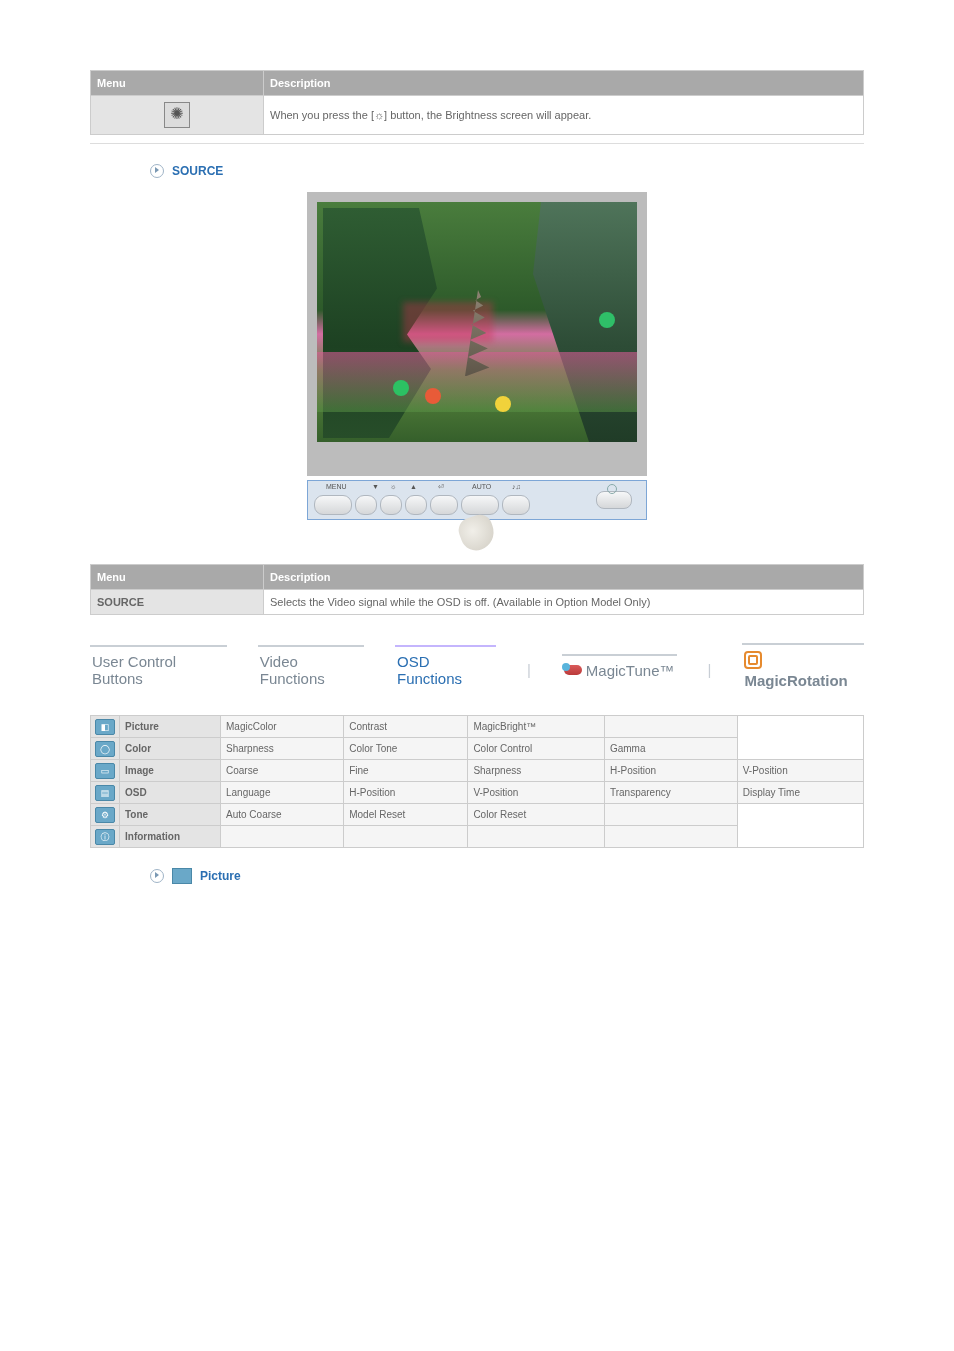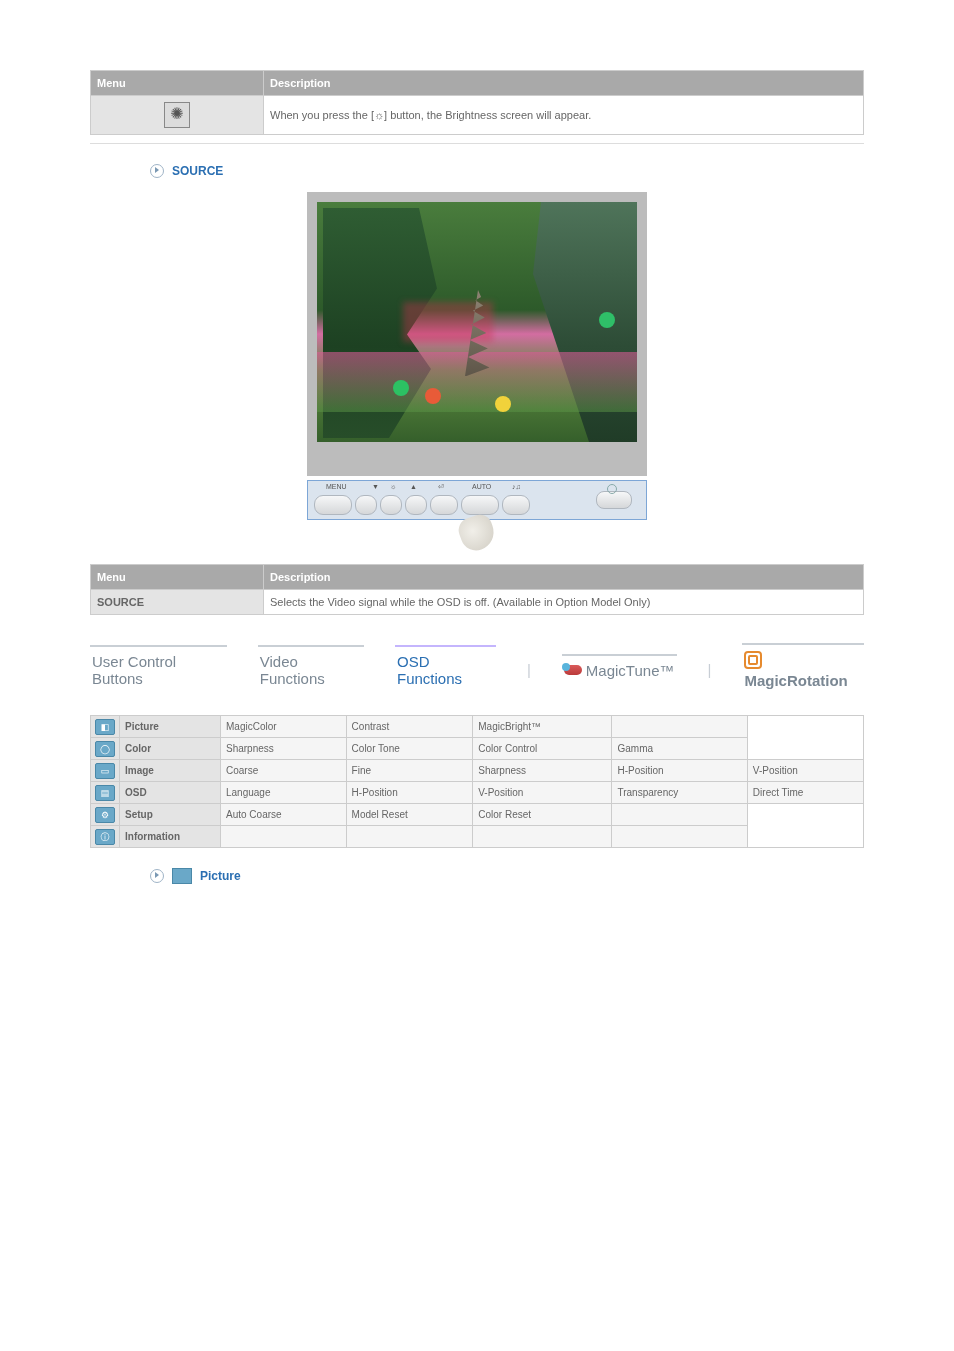--- a/index.html
+++ b/index.html
@@ -166,25 +166,25 @@
           <td>H-Position</td>
           <td>V-Position</td>
         </tr>
 <tr>
           <td class="ic"><span class="gicon">▤</span></td>
           <td class="cat">OSD</td>
           <td>Language</td>
           <td>H-Position</td>
           <td>V-Position</td>
           <td>Transparency</td>
-          <td>Direct Time</td>
+          <td>Display Time</td>
         </tr>
 <tr>
           <td class="ic"><span class="gicon">⚙</span></td>
-          <td class="cat">Setup</td>
+          <td class="cat">Tone</td>
           <td>Auto Coarse</td>
           <td>Model Reset</td>
           <td>Color Reset</td>
           <td></td>
         </tr>
 <tr>
           <td class="ic"><span class="gicon">ⓘ</span></td>
           <td class="cat">Information</td>
           <td></td>
           <td></td>

